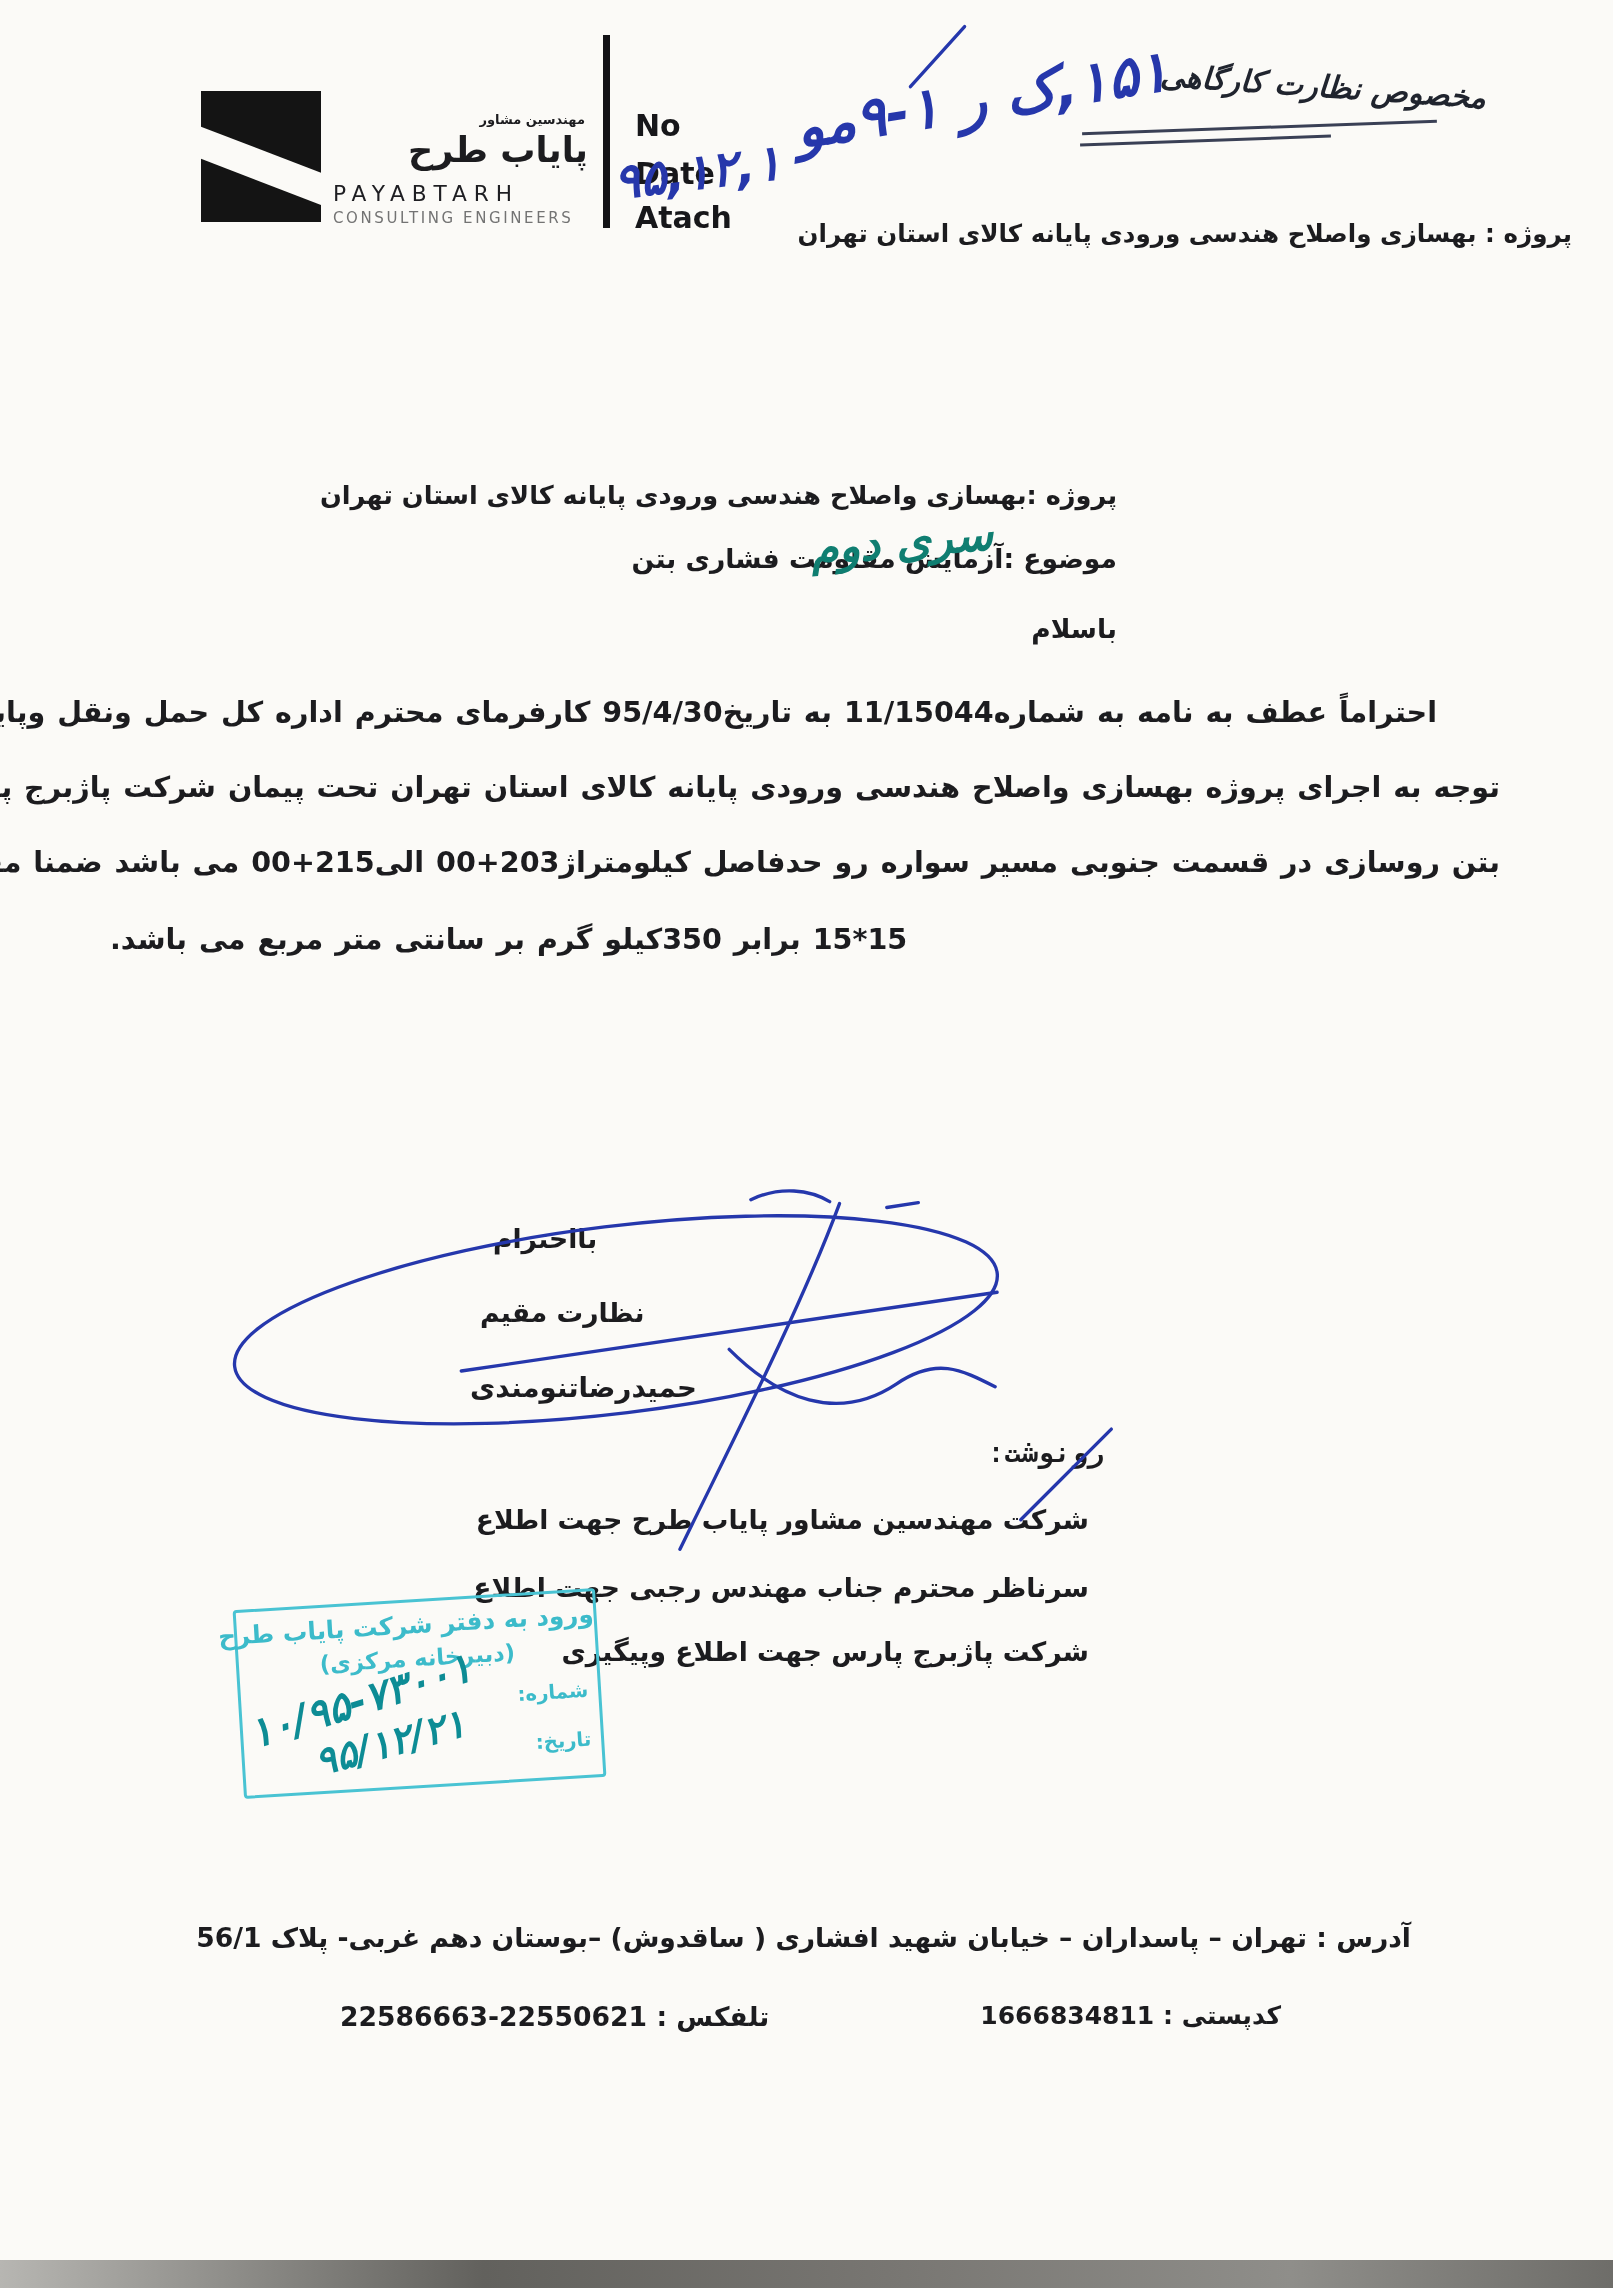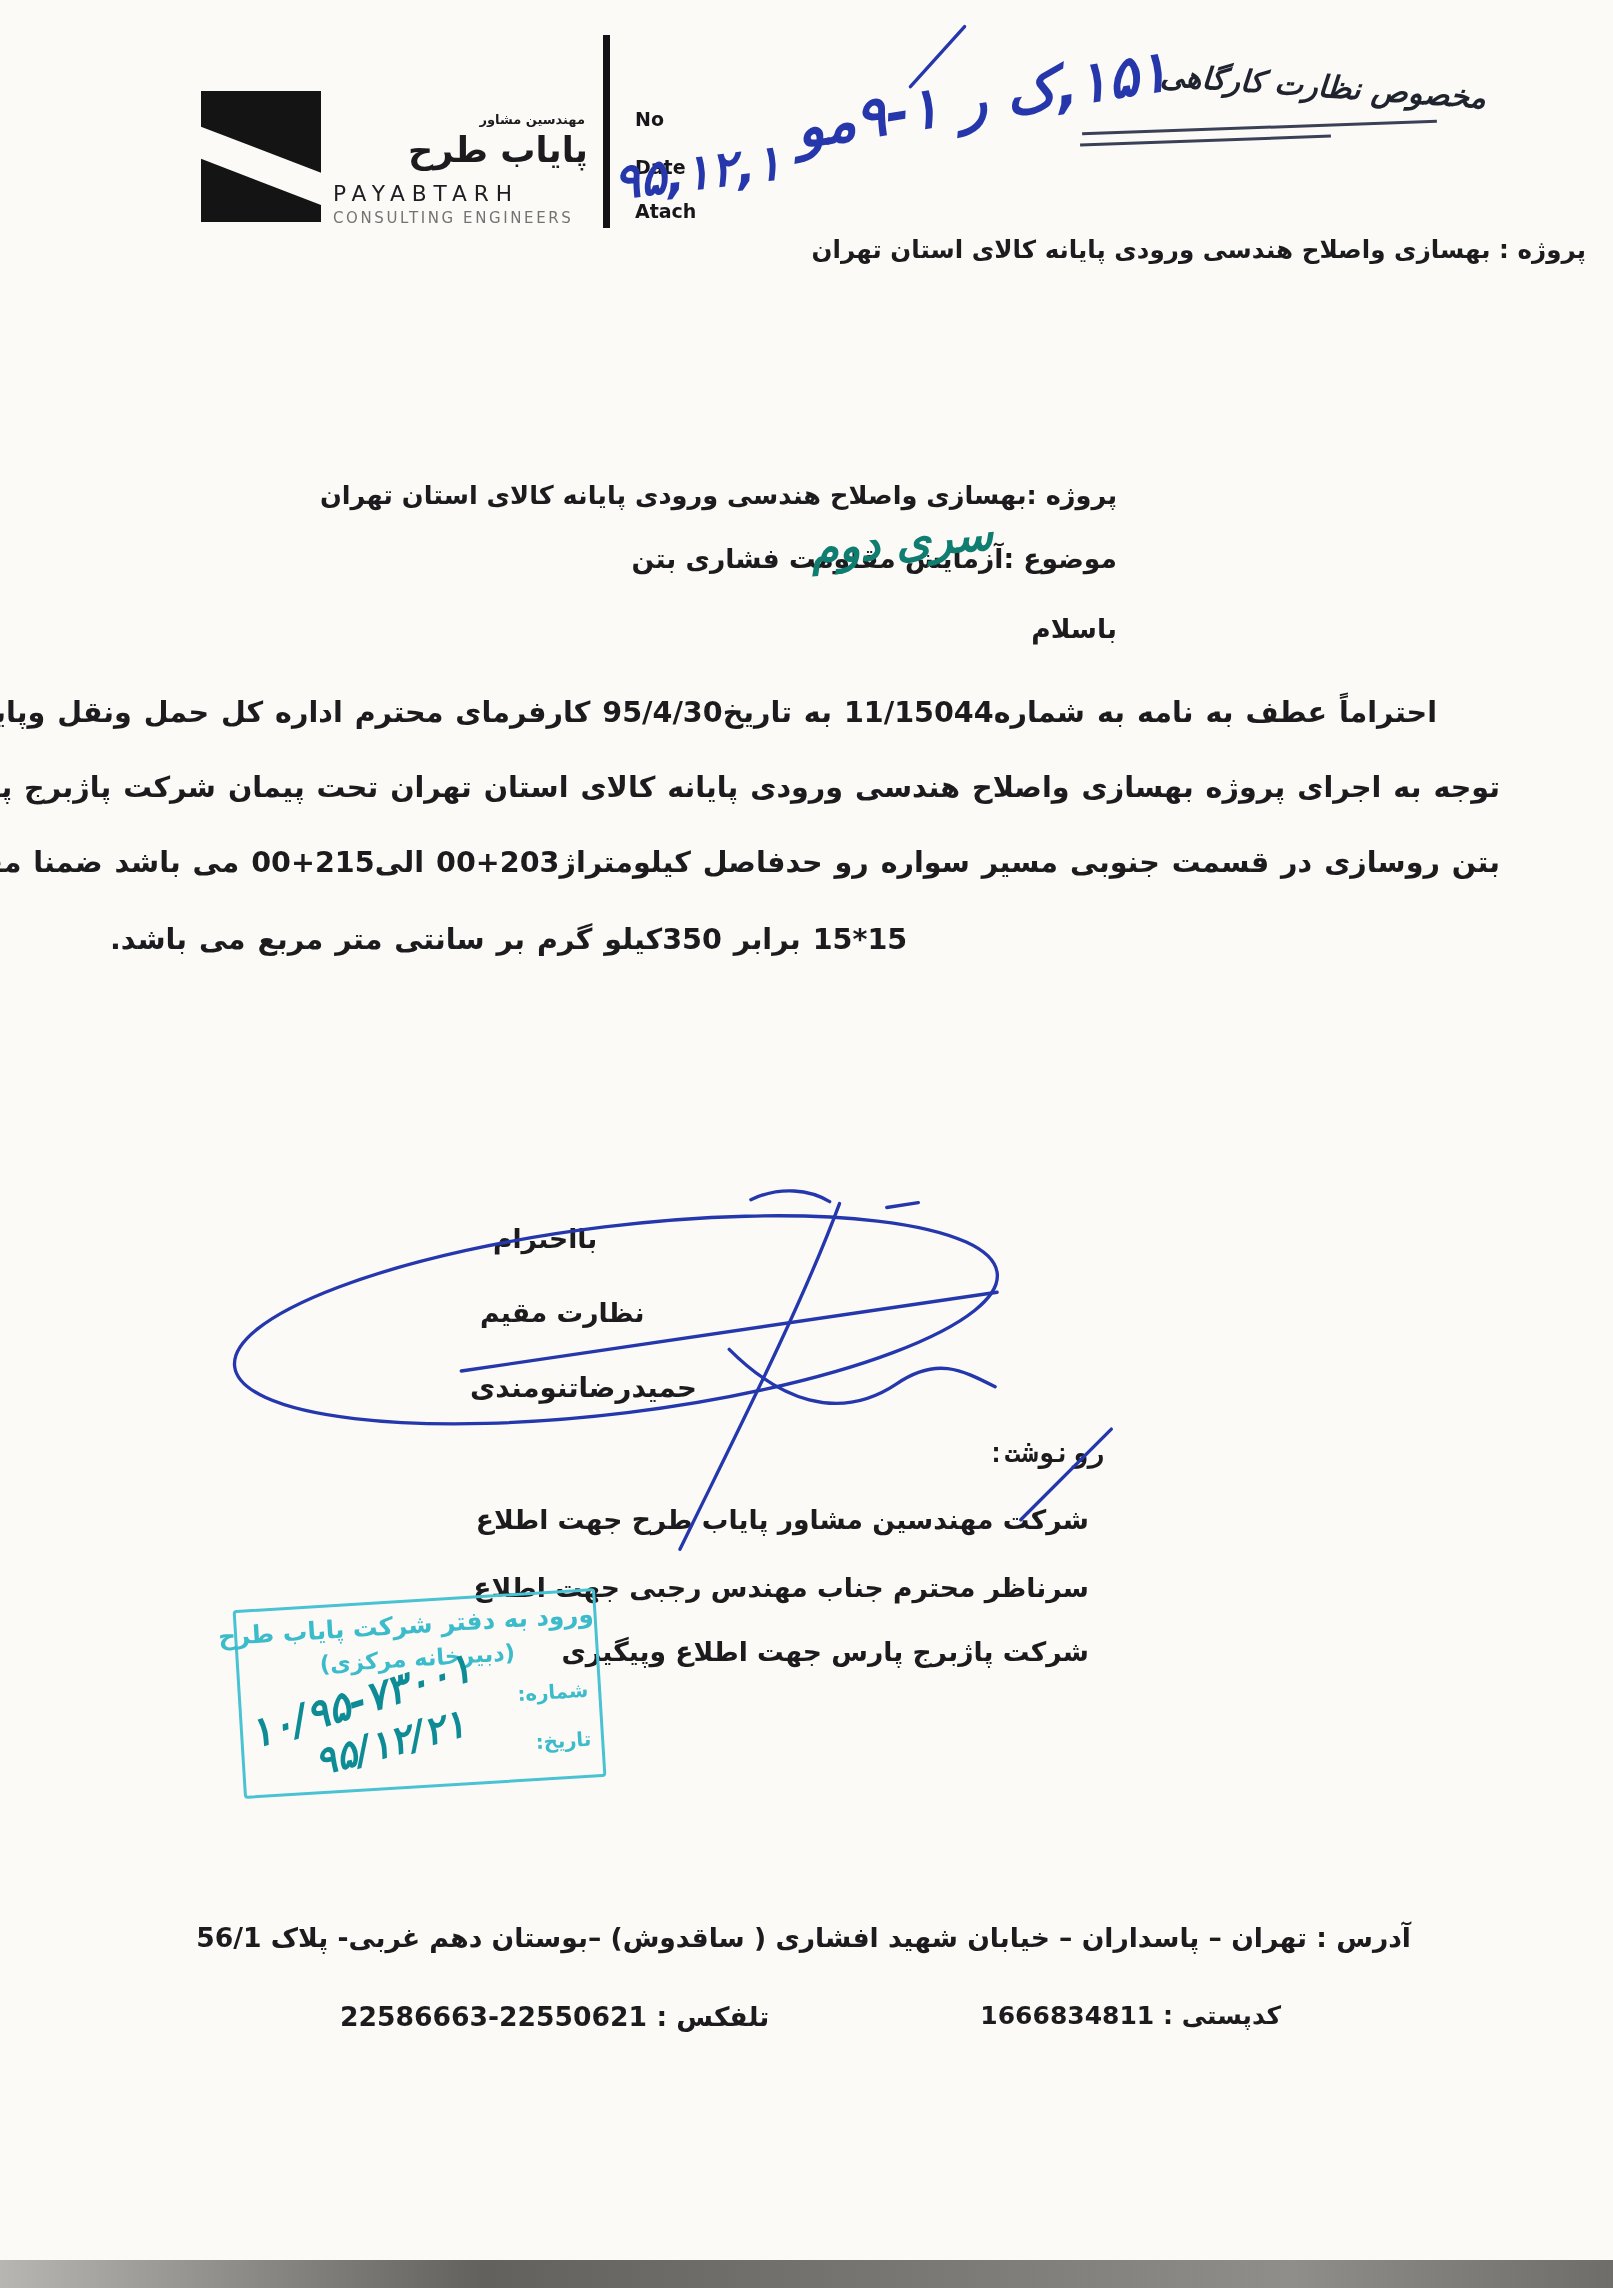--- a/index.html
+++ b/index.html
@@ -20,26 +20,26 @@
   .ink-teal{color:#0d8c95;}
   .hand{font-style:italic;letter-spacing:1px;}
   
   .logo{left:201px;top:91px;width:120px;height:131px;background:#141414;overflow:hidden;}
   .logo-stripe{position:absolute;left:-29.6px;top:65px;width:207px;height:29.6px;background:#fbfaf7;transform:rotate(21deg);}
   .brand-fa-small{right:1029px;top:112px;font-size:13px;}
   .brand-fa{right:1026px;top:130px;font-size:35px;}
   .brand-en{left:333px;top:181px;font-size:21.7px;font-weight:normal;letter-spacing:6.9px;color:#1e1e22;}
   .brand-en-sub{left:333px;top:209px;font-size:15px;font-weight:normal;letter-spacing:2.6px;color:#737373;}
   .vbar{left:603px;top:35px;width:6.9px;height:193px;background:#131316;}
-  .field-label{left:635px;font-size:19px;font-weight:bold;color:#17171a;}
+  .field-label{left:635px;font-size:30px;font-weight:bold;color:#17171a;}
   .hw-no{right:451px;top:37px;font-size:57px;transform:rotate(-9deg);transform-origin:right top;}
   .hw-date{left:613px;top:144px;font-size:49px;transform:rotate(-7deg);}
   .hw-note{right:128px;top:69px;font-size:30.5px;font-weight:bold;font-style:italic;transform:rotate(4deg);color:#20242e;direction:rtl;}
   .note-line{height:3px;background:#3a4055;}
-  .project-line{right:28px;top:219px;font-size:24.6px;margin-top:16px;}
+  .project-line{right:42px;top:219px;font-size:24.6px;}
   
   .to-line{right:497px;top:392px;font-size:27.6px;}
   .rec-project{right:497px;top:480px;font-size:25.6px;}
   .rec-subject{right:497px;top:543px;font-size:26.6px;}
   .subject-annotation{right:621px;top:515px;font-size:45px;font-weight:bold;transform:rotate(-5deg);direction:rtl;}
   .salutation{right:497px;top:613px;font-size:26.6px;}
   
   .body-line{font-size:28.6px;word-spacing:2px;}
   
   .sig-text{font-size:26.6px;}

